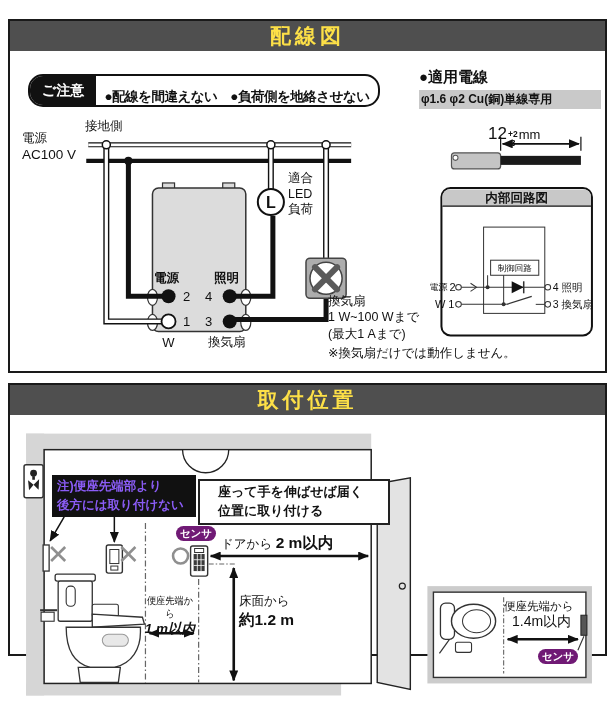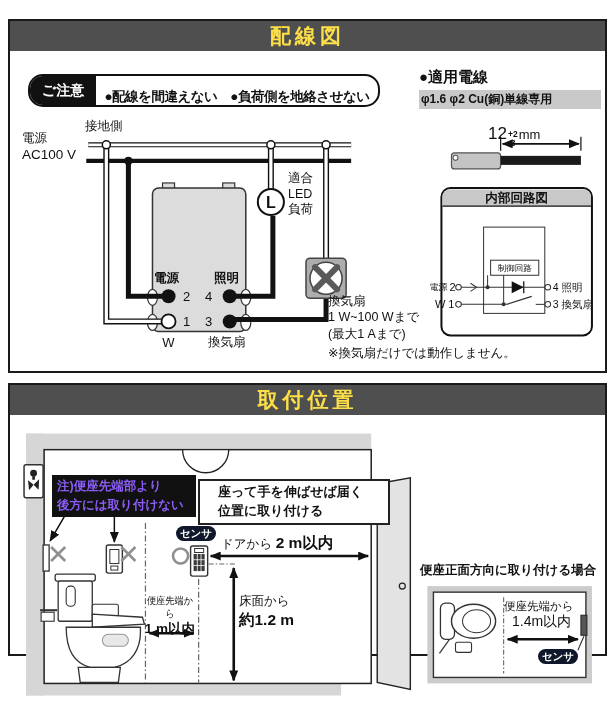--- a/index.html
+++ b/index.html
@@ -12,21 +12,21 @@
             text-align:center;line-height:30px;}
   .pre{white-space:pre-line;}
   svg{position:absolute;left:0;top:0;}
   .cautionbox{position:absolute;display:flex;border:2px solid #111;border-radius:15px;
               background:#fff;box-sizing:border-box;align-items:stretch;overflow:hidden;}
   .cautionlabel{background:#111;color:#fff;font-size:14px;font-weight:bold;
                 display:flex;align-items:center;justify-content:center;width:66px;flex:none;}
   .cautiontext{flex:1;display:flex;align-items:center;justify-content:center;
                font-size:13.5px;font-weight:bold;letter-spacing:-0.5px;margin-top:13px;}
   .graybg{background:#c9c9c9;}
-  .pill{position:absolute;background:#0f172a;color:#fff;border-radius:8px;width:40px;height:15px;
+  .pill{position:absolute;background:#701a75;color:#fff;border-radius:8px;width:40px;height:15px;
         font-size:10.5px;font-weight:bold;text-align:center;line-height:15px;}
   .noteblack{position:absolute;background:#111;color:#8b5cf6;font-size:12.5px;font-weight:bold;
              line-height:1.5;padding:2px 5px;}
   .advice{position:absolute;border:2px solid #222;border-radius:0;background:#fff;
           font-size:13px;font-weight:bold;line-height:1.45;padding:2px 18px;}
   .dim-big{font-size:15.5px;font-weight:bold;}
   .dim-small{font-size:12.5px;}
   .tol{display:inline-flex;flex-direction:column;font-size:8.5px;line-height:1.05;
        vertical-align:2px;margin:0 1px;font-weight:bold;}
 </style>
@@ -292,22 +292,21 @@
       <span class="dim-small">ドアから </span><span class="dim-big">2 m以内</span>
     </div>
 
     <div class="abs" style="left:229px;top:208px;line-height:1.35;">
       <div class="dim-small">床面から</div>
       <div class="dim-big">約1.2 m</div>
     </div>
 
     <div class="abs" style="left:131px;top:209px;width:58px;text-align:center;line-height:1.3;">
       <div style="font-size:10px;transform:scaleX(.92);transform-origin:center;">便座先端から</div>
-      <div style="font-size:13.5px;font-weight:bold;">1 m以内</div>
-    </div>
-
-    <div class="abs" style="left:410px;top:177px;font-size:12.5px;font-weight:600;white-space:nowrap;">便座正面方向に取り付ける場合</div>
+      <div style="font-size:13.5px;font-weight:bold;font-style:italic;">1 m以内</div>
+    </div>
+
     <div class="abs" style="left:494px;top:214px;font-size:11.5px;white-space:nowrap;">便座先端から</div>
     <div class="abs" style="left:502px;top:228px;font-size:14px;font-weight:normal;white-space:nowrap;">1.4m以内</div>
     <div class="pill" style="left:528px;top:264px;">センサ</div>
   </div>
 
 </div>
 
 </body></html>

